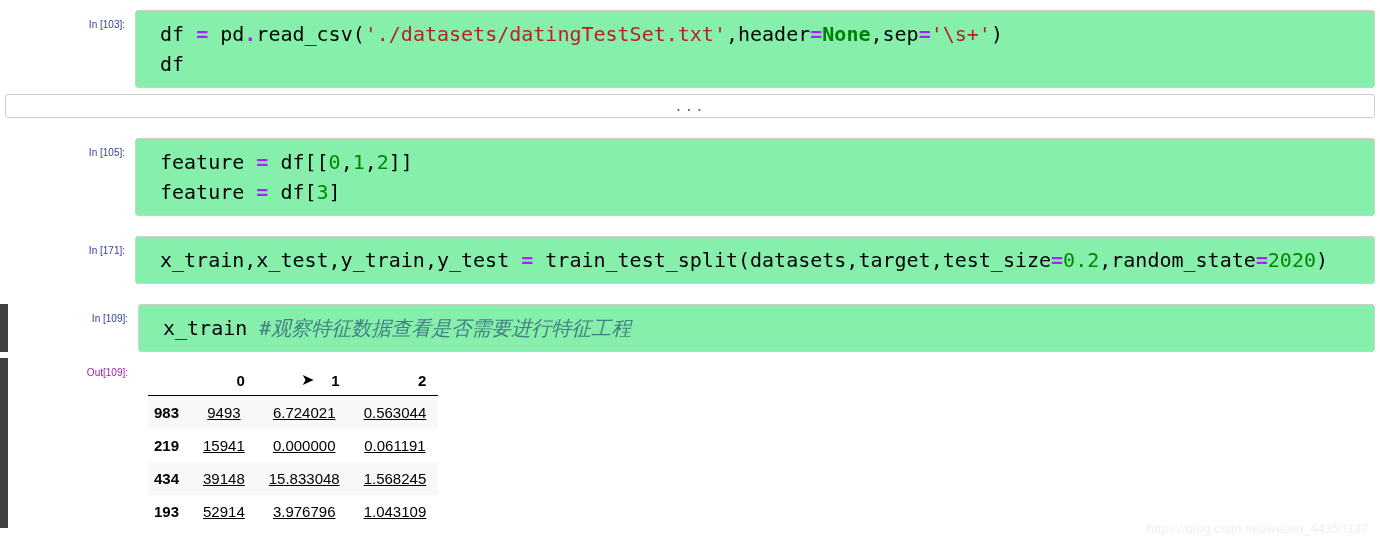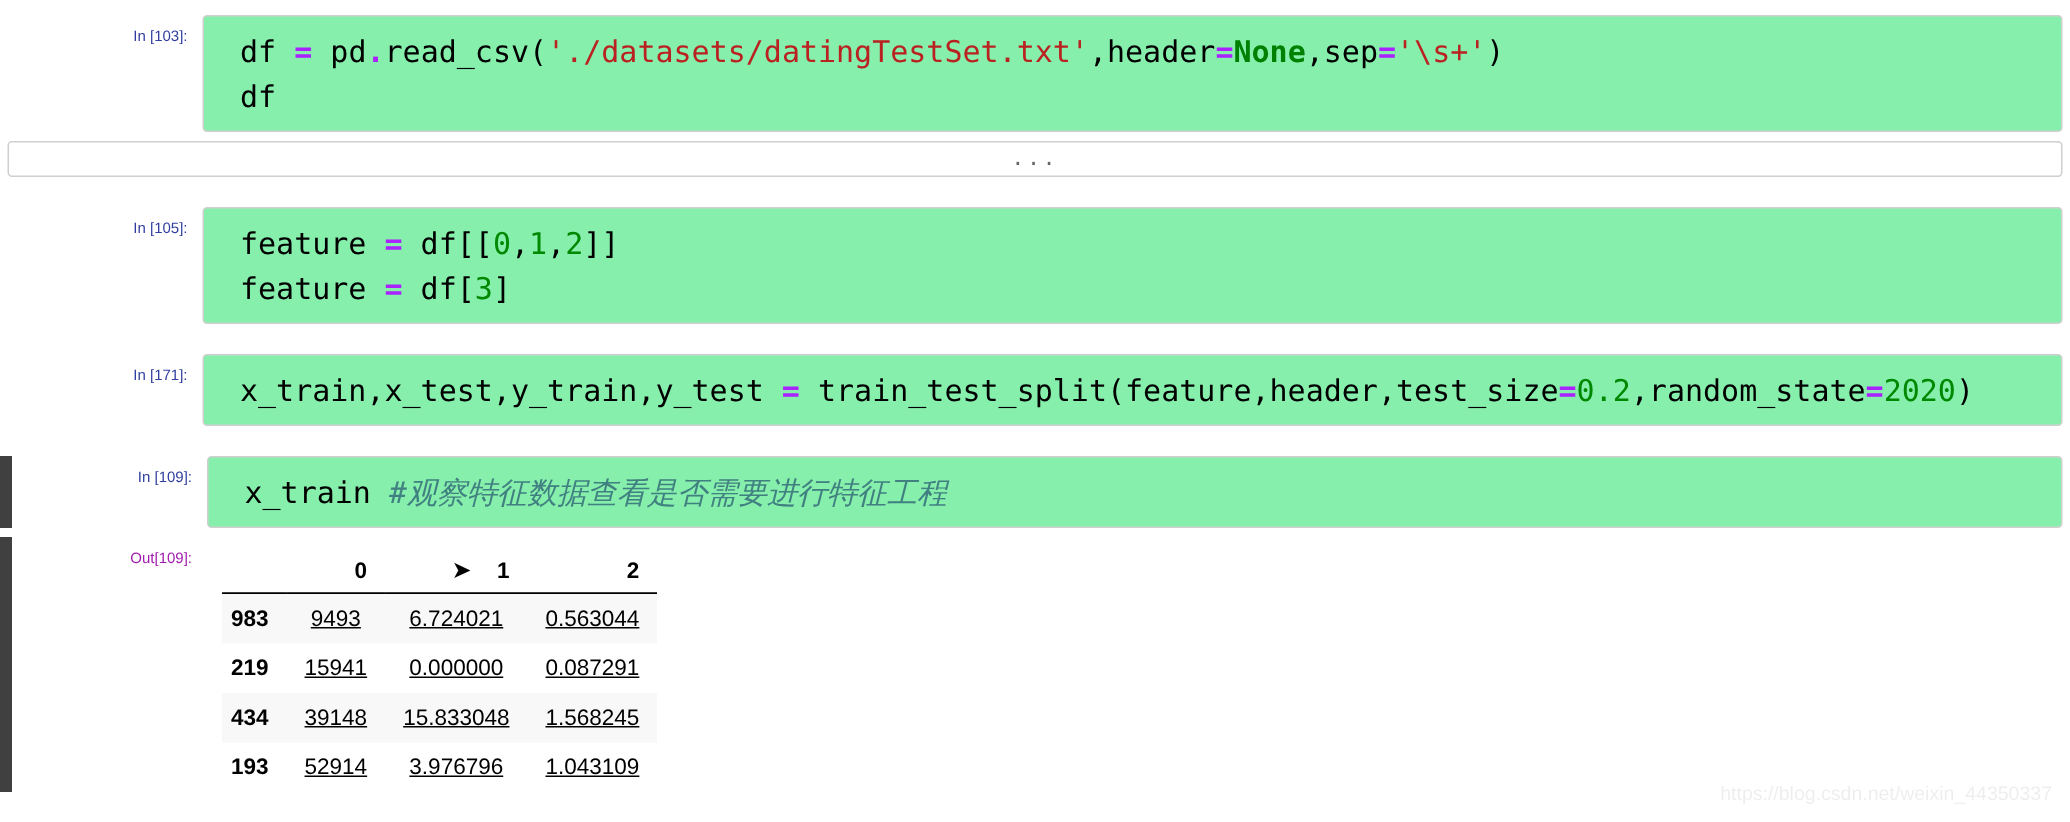--- a/index.html
+++ b/index.html
@@ -118,21 +118,21 @@
 <div class="collapsed-output">...</div>
 
 <div class="cell">
   <div class="prompt">In [105]:</div>
   <div class="input-area"><span class="tok-name">feature </span><span class="tok-op">=</span><span class="tok-name"> df[[</span><span class="tok-num">0</span><span class="tok-punc">,</span><span class="tok-num">1</span><span class="tok-punc">,</span><span class="tok-num">2</span><span class="tok-punc">]]</span>
 <span class="tok-name">feature </span><span class="tok-op">=</span><span class="tok-name"> df[</span><span class="tok-num">3</span><span class="tok-punc">]</span></div>
 </div>
 
 <div class="cell" style="margin-top:20px;">
   <div class="prompt">In [171]:</div>
-  <div class="input-area"><span class="tok-name">x_train,x_test,y_train,y_test </span><span class="tok-op">=</span><span class="tok-name"> train_test_split(feature,header,test_size</span><span class="tok-op">=</span><span class="tok-num">0.2</span><span class="tok-name">,random_state</span><span class="tok-op">=</span><span class="tok-num">2020</span><span class="tok-punc">)</span></div>
+  <div class="input-area"><span class="tok-name">x_train,x_test,y_train,y_test </span><span class="tok-op">=</span><span class="tok-name"> train_test_split(datasets,target,test_size</span><span class="tok-op">=</span><span class="tok-num">0.2</span><span class="tok-name">,random_state</span><span class="tok-op">=</span><span class="tok-num">2020</span><span class="tok-punc">)</span></div>
 </div>
 
 <div class="cell selected" style="margin-top:20px;">
   <div class="prompt">In [109]:</div>
   <div class="input-area"><span class="tok-name">x_train </span><span class="tok-cmt">#观察特征数据查看是否需要进行特征工程</span></div>
 </div>
 
 <div class="cell selected" style="margin-top:0;">
   <div class="prompt out">Out[109]:</div>
   <div class="out-area" style="position:relative;">
@@ -150,21 +150,21 @@
         <tr>
           <th>983</th>
           <td>9493</td>
           <td>6.724021</td>
           <td>0.563044</td>
         </tr>
         <tr>
           <th>219</th>
           <td>15941</td>
           <td>0.000000</td>
-          <td>0.087291</td>
+          <td>0.061191</td>
         </tr>
         <tr>
           <th>434</th>
           <td>39148</td>
           <td>15.833048</td>
           <td>1.568245</td>
         </tr>
         <tr>
           <th>193</th>
           <td>52914</td>

